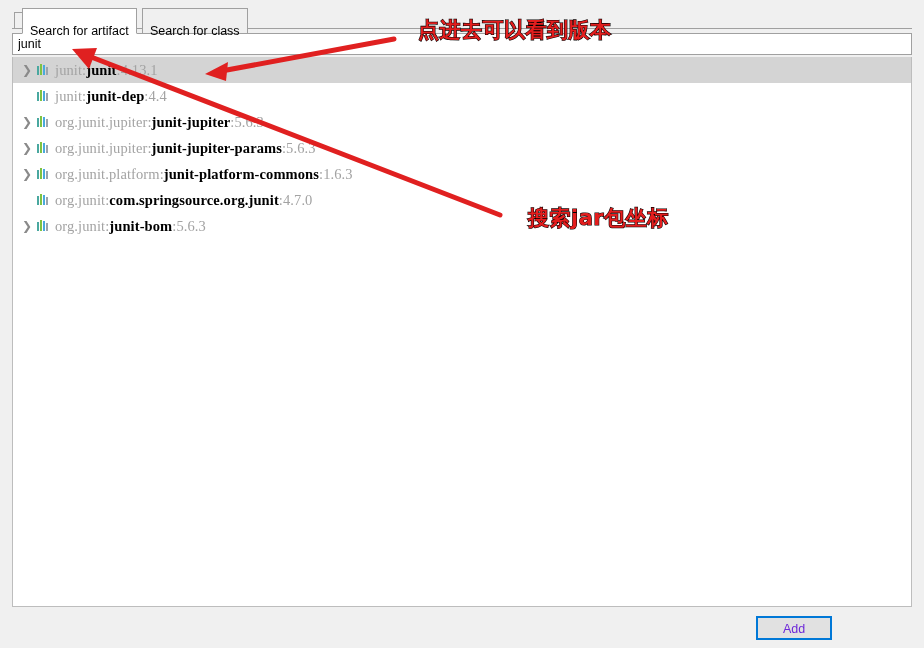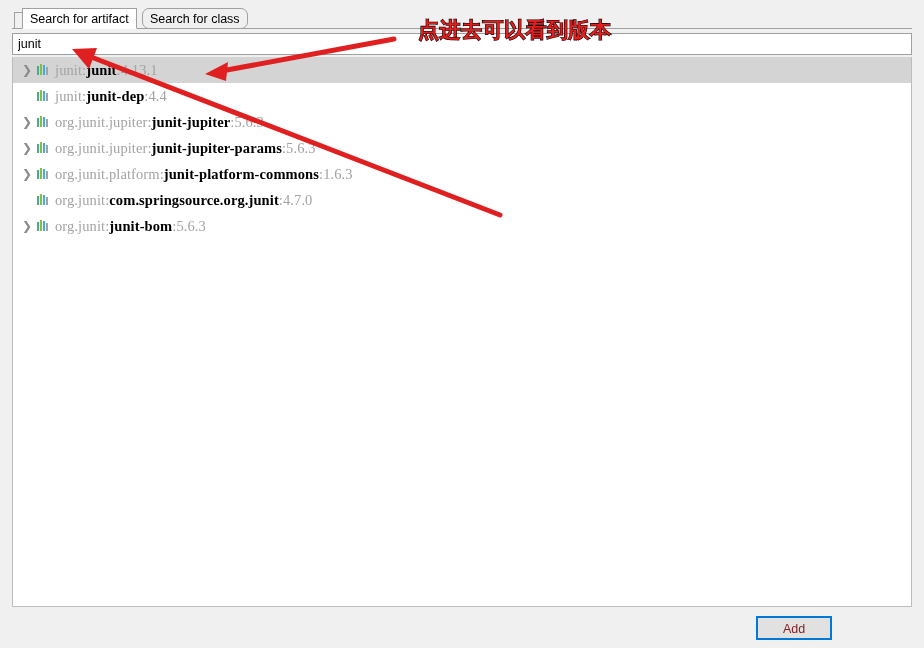--- a/index.html
+++ b/index.html
@@ -33,41 +33,41 @@
     width: 900px;
     height: 21px;
     border-bottom: 1px solid #a0a0a0;
     box-sizing: border-box;
   }
   .tab {
     position: absolute;
     top: 0;
     height: 21px;
     line-height: 20px;
-    padding: 0 7px;
+    padding: 12px 7px;
     box-sizing: border-box;
     font-size: 12.5px;
     font-family: "Liberation Sans", sans-serif;
     color: #000;
     border: 1px solid #a0a0a0;
     background: #f0f0f0;
     white-space: nowrap;
     cursor: default;
   }
   .tab.active {
     background: #ffffff;
     border-bottom: 1px solid #ffffff;
     z-index: 3;
   }
   .tab.inactive {
     background: #f0f0f0;
     z-index: 2;
   }
   #tab-artifact { left: 10px; }
-  #tab-class    { left: 130px; border-radius: 7px; }
+  #tab-class    { left: 130px; }
 
   
   #tab-stub {
     position: absolute;
     left: 2px; top: 4px;
     width: 9px; height: 17px;
     border: 1px solid #a0a0a0;
     border-right: none;
     background: #f0f0f0;
     box-sizing: border-box;
@@ -173,21 +173,21 @@
     background: #f0f0f0;
   }
   .btn {
     position: absolute;
     top: 9px;
     height: 24px;
     line-height: 22px;
     text-align: center;
     font-family: "Liberation Sans", sans-serif;
     font-size: 12.5px;
-    color: #7f1d1d;
+    color: #6d28d9;
     background: #e1e1e1;
     border: 1px solid #adadad;
     box-sizing: border-box;
     cursor: default;
   }
   #btn-add {
     left: 756px;
     width: 76px;
     background: #e1e1e1;
     border: 2px solid #0078d7;
@@ -268,15 +268,16 @@
       </g>
 
       <g>
         <line x1="500" y1="215" x2="86" y2="55" stroke="#e02020" stroke-width="5" stroke-linecap="round"></line>
         <polygon points="72,49 97,48 89,69" fill="#e02020"></polygon>
       </g>
     </svg>
 
     <div class="anno-text" id="anno-version">点进去可以看到版本</div>
 
+    <div class="anno-text" id="anno-search">搜索jar包坐标</div>
   </div>
 
 </div>
 
 </body></html>

